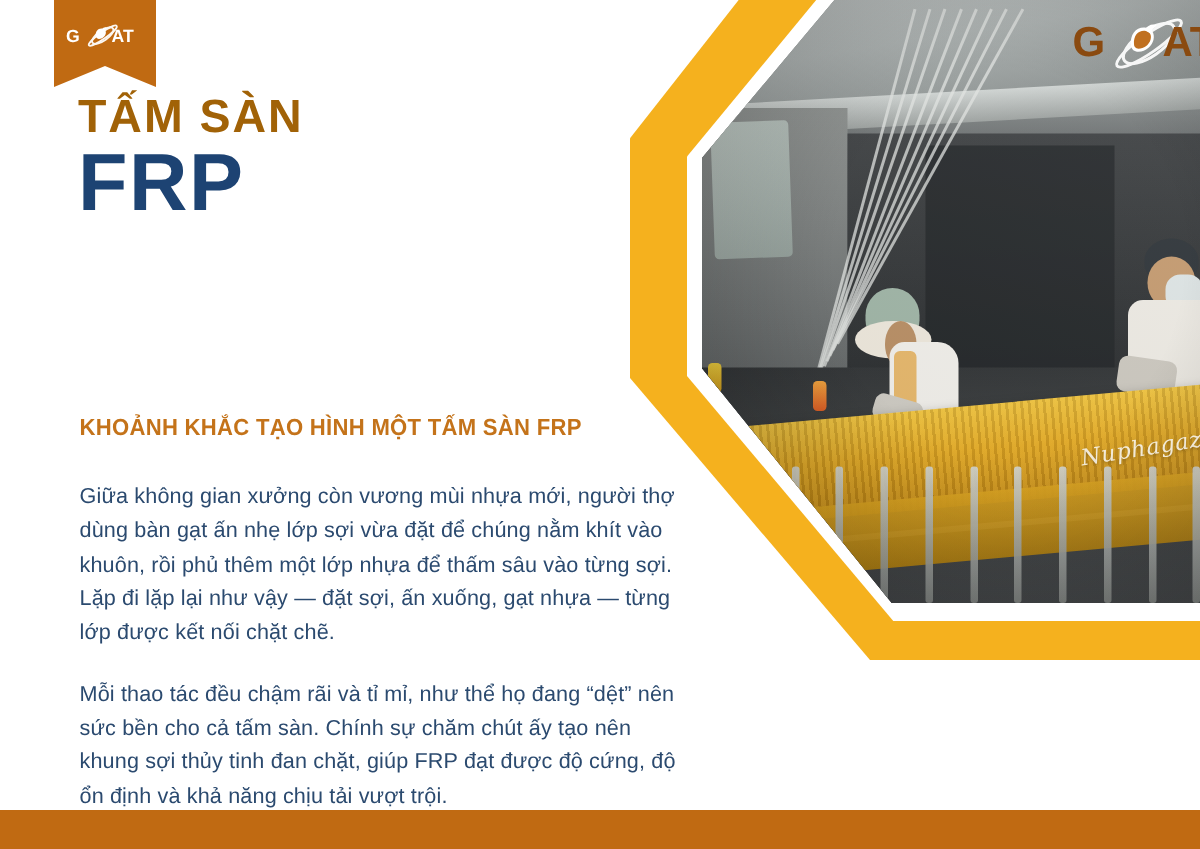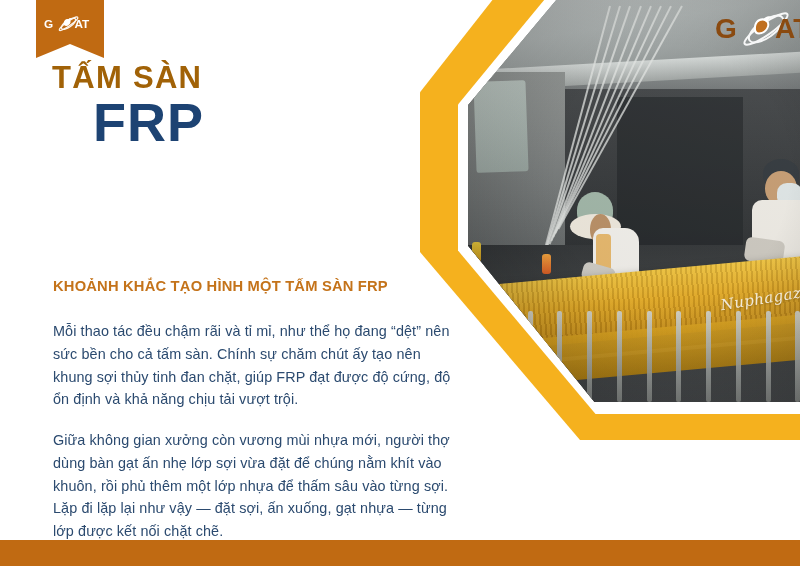--- a/index.html
+++ b/index.html
@@ -113,21 +113,21 @@
   .brand-ribbon{
     position:absolute;left:36px;top:0;width:68px;height:58px;
     background:#c06a12;
     clip-path:polygon(0 0,100% 0,100% 100%,50% 76%,0 100%);
     display:flex;align-items:flex-start;justify-content:center;
   }
   .brand-ribbon svg{width:54px;height:24px;margin-top:12px;display:block;}
 
   .title{position:absolute;left:52px;top:62px;width:360px;}
   .t1{font-size:31px;font-weight:bold;color:#a16207;letter-spacing:1.3px;line-height:1;}
-  .t2{font-size:54px;font-weight:bold;color:#1d4373;letter-spacing:1px;line-height:1.02;margin-top:2px;margin-left:41px;}
+  .t2{font-size:54px;font-weight:bold;color:#1d4373;letter-spacing:1px;line-height:1.02;margin-top:2px;}
   .t3{font-size:30px;font-weight:normal;color:#c8811c;letter-spacing:1.6px;line-height:1.05;margin-top:2px;}
 
   .sub{
     position:absolute;left:53px;top:277px;width:400px;
     font-size:15.5px;font-weight:bold;color:#c4731a;
     letter-spacing:.2px;line-height:1.2;
     transform:scaleX(.95);transform-origin:left center;
   }
 
   .body{position:absolute;left:53px;top:320px;width:405px;}
@@ -252,18 +252,18 @@
   </div>
 
   <div class="title">
     <div class="t1">TẤM SÀN</div>
     <div class="t2">FRP</div>
   </div>
 
   <div class="sub">KHOẢNH KHẮC TẠO HÌNH MỘT TẤM SÀN FRP</div>
 
   <div class="body">
+    <p>Giữa không gian xưởng còn vương mùi nhựa mới, người thợ dùng bàn gạt ấn nhẹ lớp sợi vừa đặt để chúng nằm khít vào khuôn, rồi phủ thêm một lớp nhựa để thấm sâu vào từng sợi. Lặp đi lặp lại như vậy — đặt sợi, ấn xuống, gạt nhựa — từng lớp được kết nối chặt chẽ.</p>
     <p>Mỗi thao tác đều chậm rãi và tỉ mỉ, như thể họ đang “dệt” nên sức bền cho cả tấm sàn. Chính sự chăm chút ấy tạo nên khung sợi thủy tinh đan chặt, giúp FRP đạt được độ cứng, độ ổn định và khả năng chịu tải vượt trội.</p>
-    <p>Giữa không gian xưởng còn vương mùi nhựa mới, người thợ dùng bàn gạt ấn nhẹ lớp sợi vừa đặt để chúng nằm khít vào khuôn, rồi phủ thêm một lớp nhựa để thấm sâu vào từng sợi. Lặp đi lặp lại như vậy — đặt sợi, ấn xuống, gạt nhựa — từng lớp được kết nối chặt chẽ.</p>
   </div>
 
   <div class="bottom-bar"></div>
 </div>
 
 </body></html>

